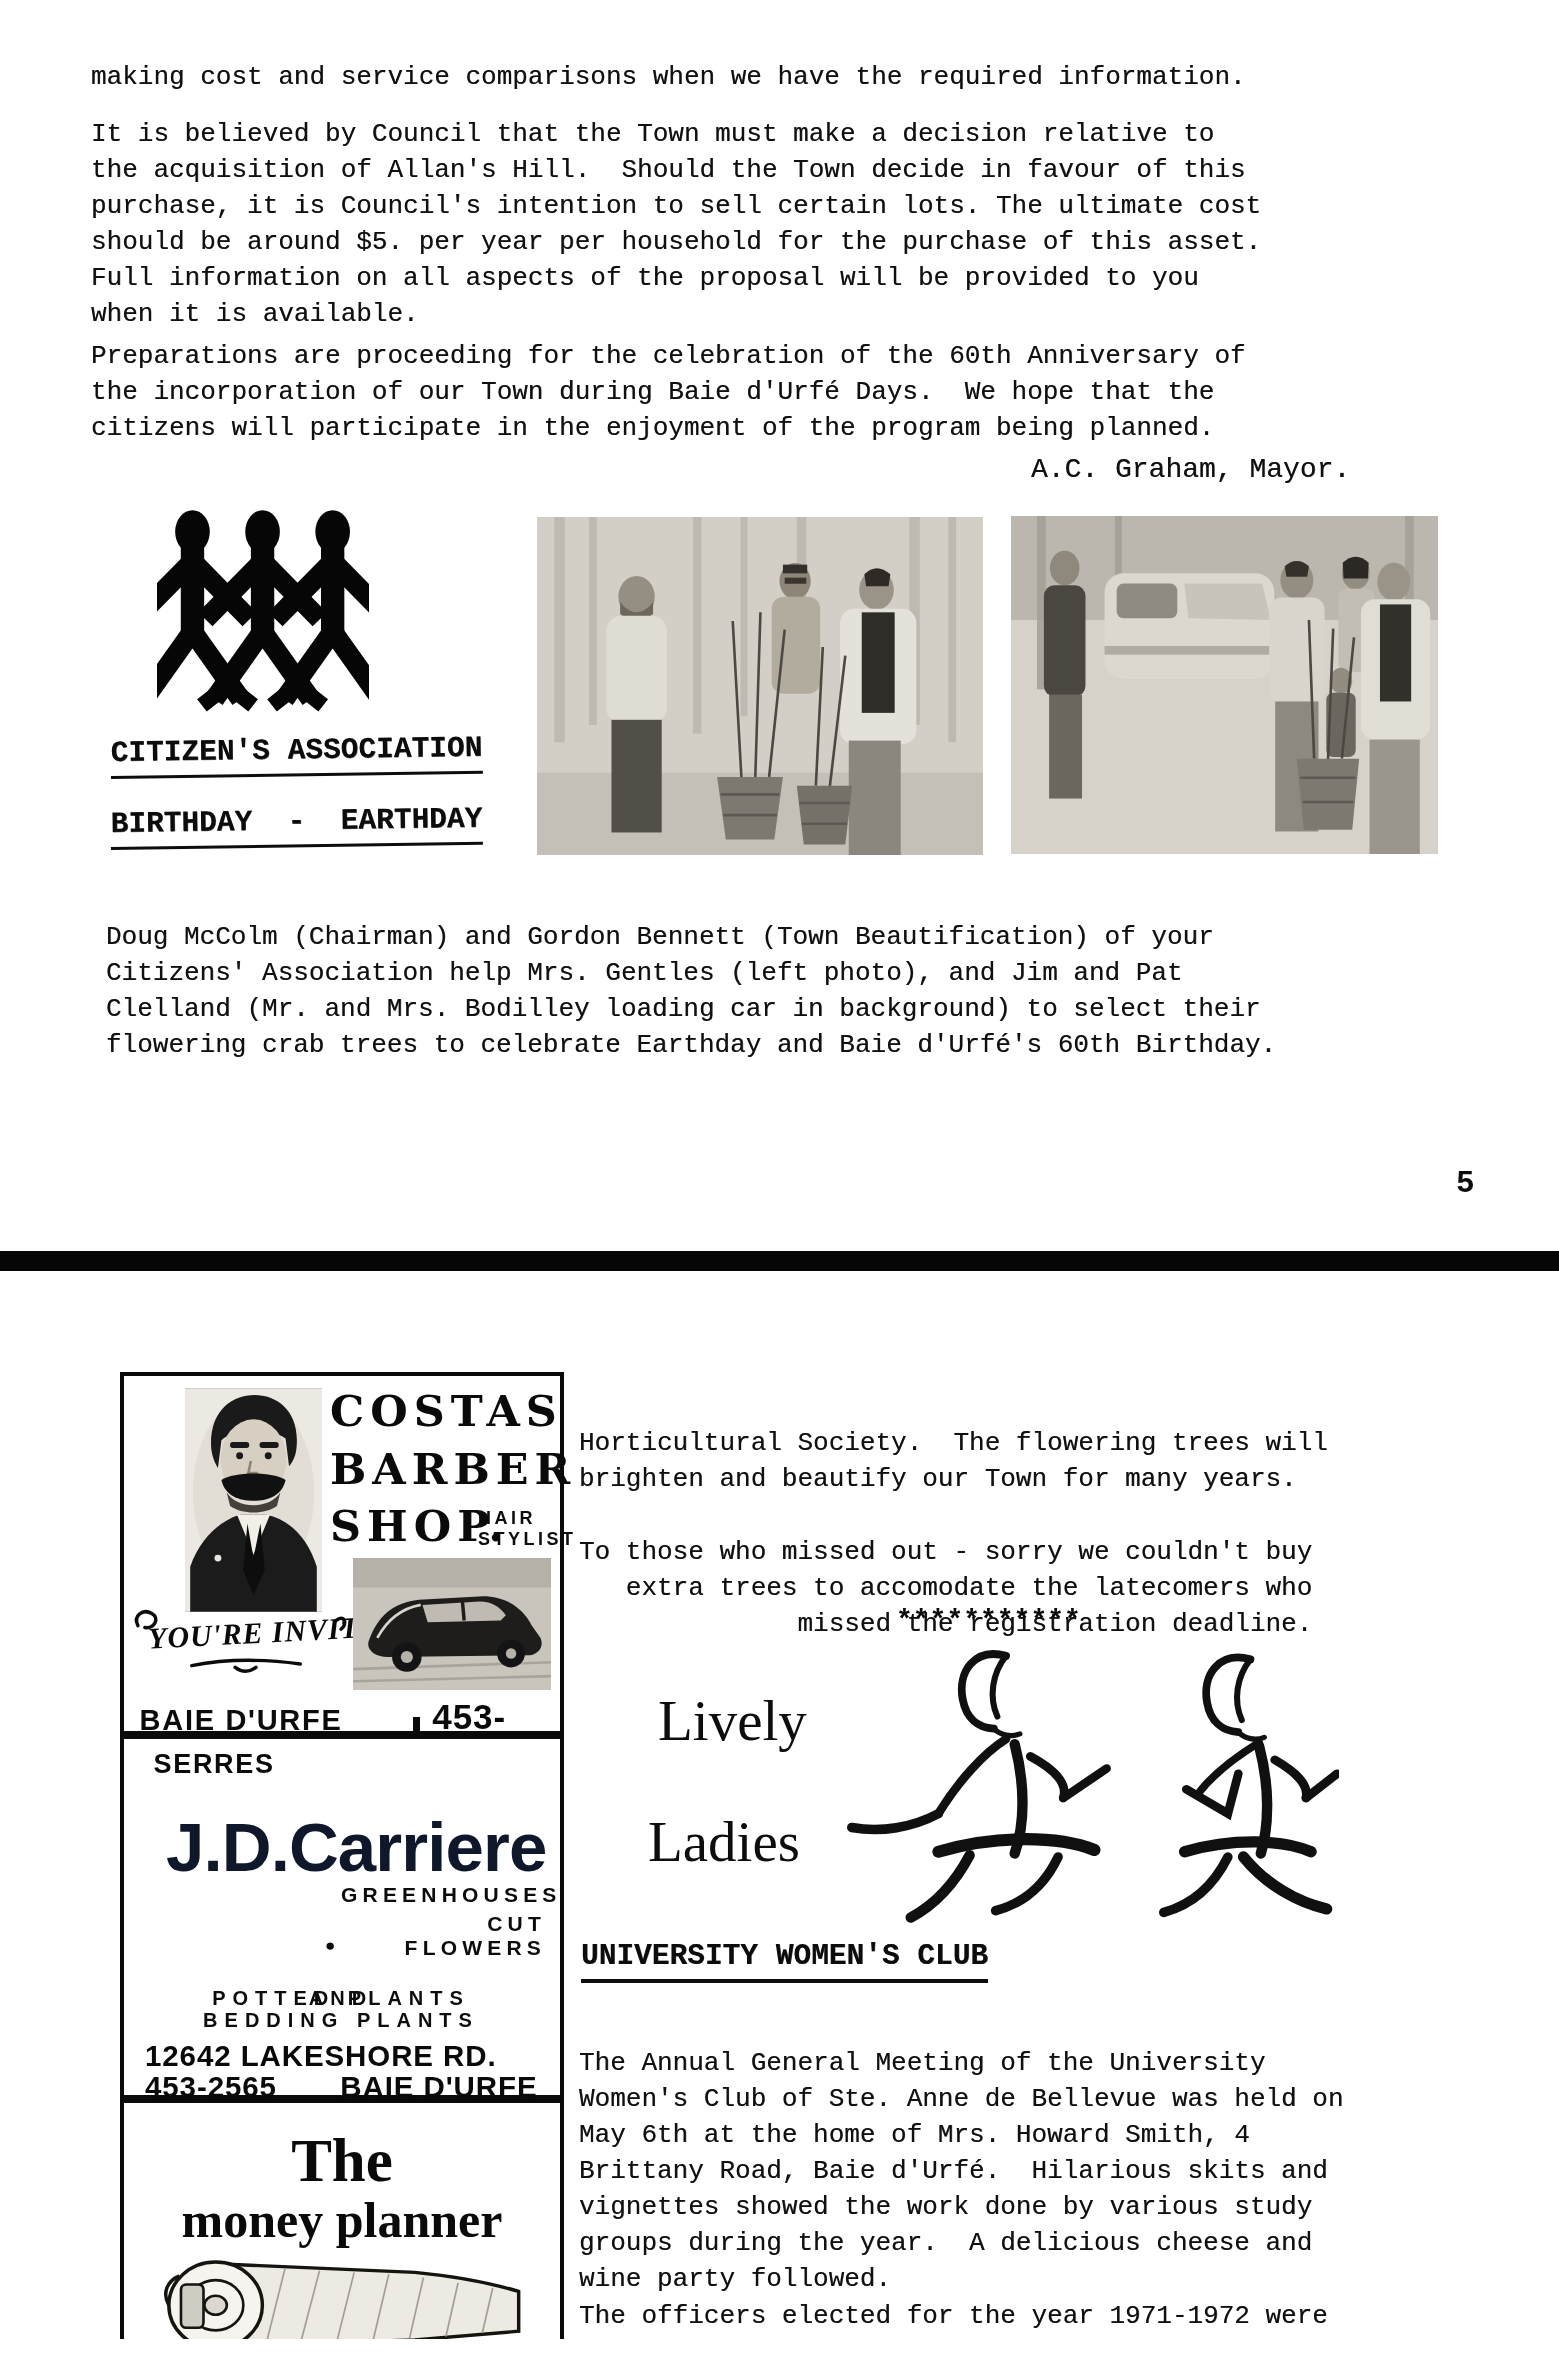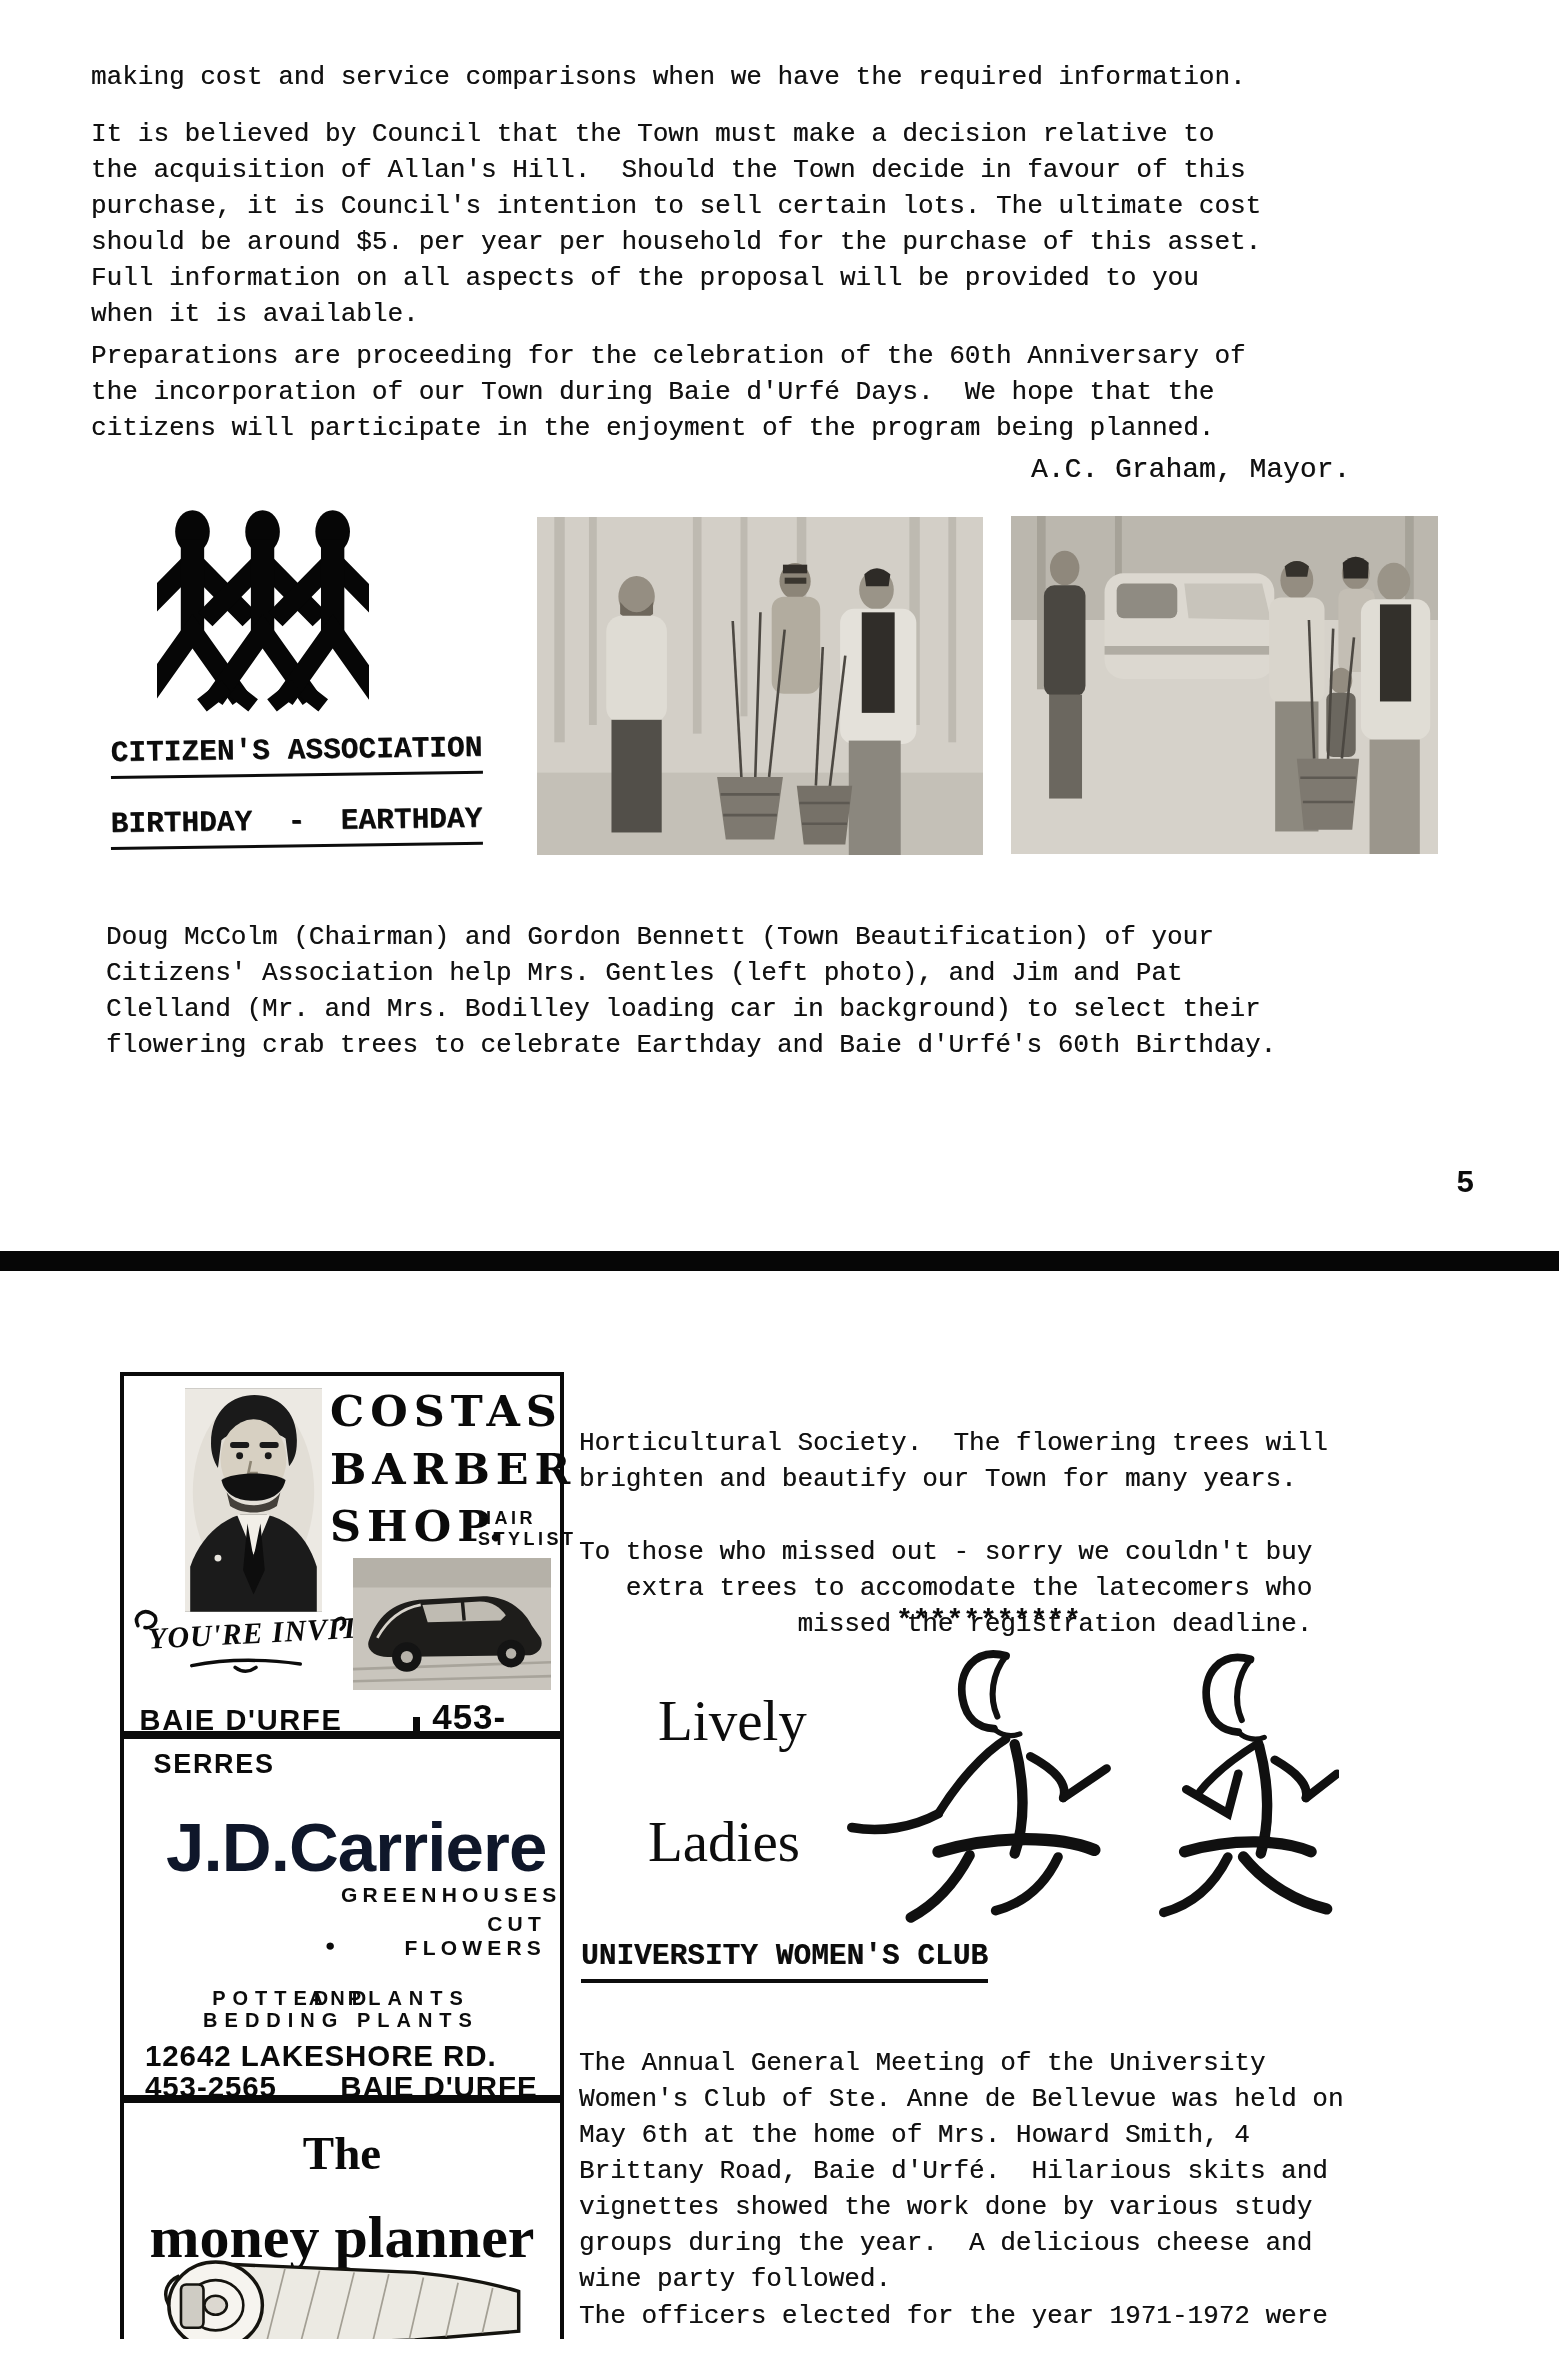--- a/index.html
+++ b/index.html
@@ -263,22 +263,22 @@
     <div class="jdc-dot" style="left:201px;top:198px;">●</div>
     <div class="jdc-item" style="top:220px;margin-top:28px;">POTTED PLANTS</div>
     <div class="jdc-item" style="top:248px;">AND</div>
     <div class="jdc-item" style="top:270px;">BEDDING PLANTS</div>
     <div class="jdc-addr" style="left:21px;top:300px;">12642 LAKESHORE RD.</div>
     <div class="jdc-addr" style="left:21px;top:331px;">453-2565</div>
     <div class="jdc-addr" style="right:22.5px;top:331px;">BAIE D'URFE</div>
   </div>
 
   <div class="adbox" style="top:2099px;height:240px;border-bottom:none;overflow:hidden;">
-    <div class="money-line" style="top:22.5px;font-size:47px;">The</div>
-    <div class="money-line" style="top:100px;font-size:60px;">money planner</div>
+    <div class="money-line" style="top:22.5px;font-size:61px;">The</div>
+    <div class="money-line" style="top:88px;font-size:50px;">money planner</div>
     <svg class="abs" style="left:31px;top:152px;" width="381" height="104" viewBox="0 0 440 120">
       <g stroke="#15140f" fill="#f0eee8">
         <path d="M70,10 L300,20 C340,24 380,30 420,42 L420,88 L300,98 L70,106 Z" stroke-width="4" fill="#eceae3"></path>
       </g>
       <g stroke="#a39f94" stroke-width="2">
         <line x1="150" y1="16" x2="128" y2="104"></line>
           <line x1="190" y1="18" x2="168" y2="102"></line>
         <line x1="230" y1="20" x2="210" y2="100"></line>
           <line x1="270" y1="22" x2="252" y2="98"></line>
         <line x1="310" y1="26" x2="294" y2="96"></line>

